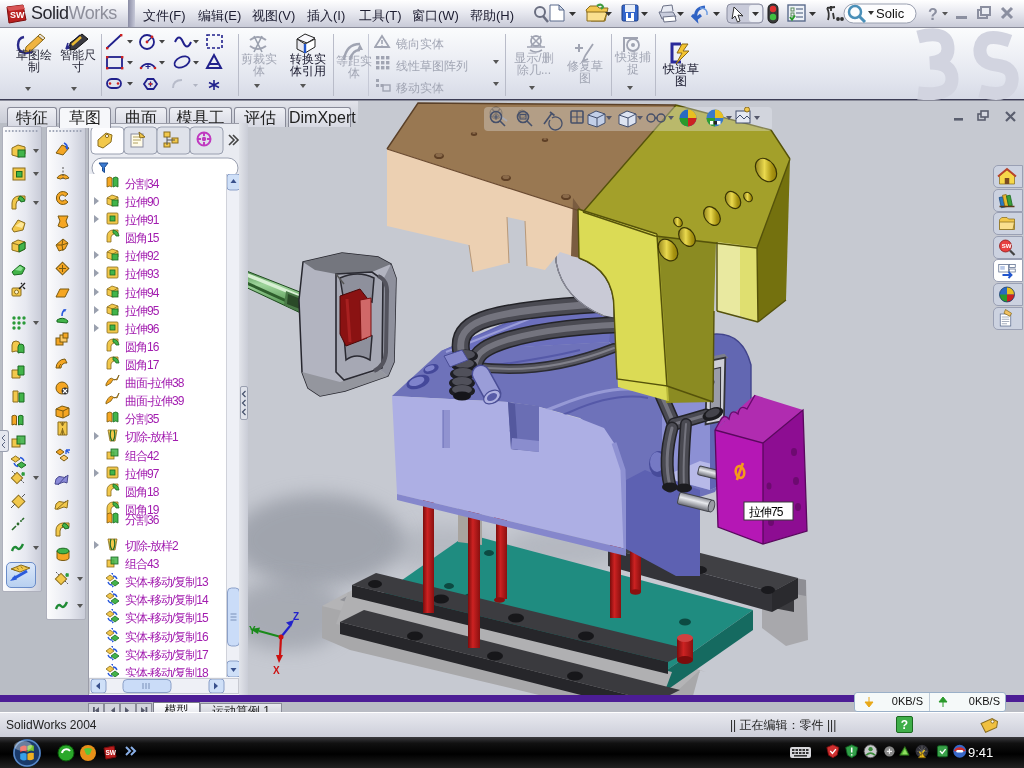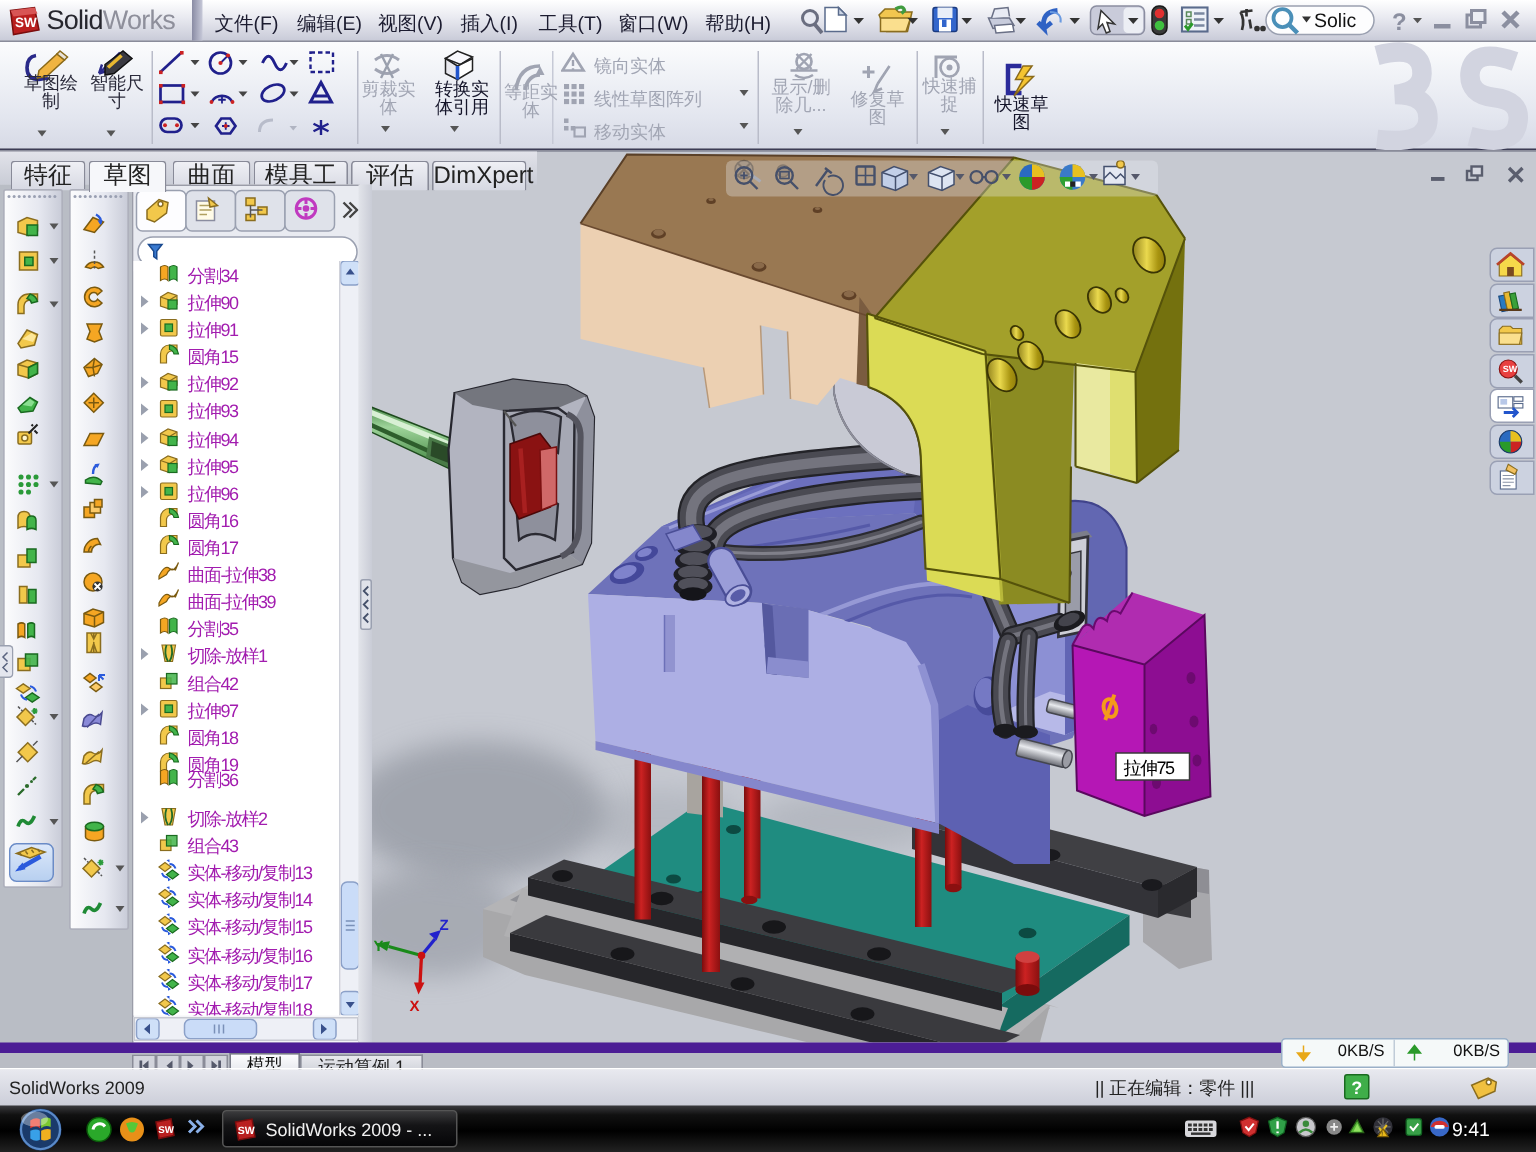--- a/index.html
+++ b/index.html
@@ -1153,21 +1153,21 @@
 </div>
 <div class="abs" style="left:240px;top:386px;width:8px;height:34px;background:#dfe2ea;border:1px solid #9aa0b0;border-radius:2px">
 <svg width="6" height="32" viewBox="0 0 6 32">
       <path d="M4.5 4 l-3 3 3 3 M4.5 13 l-3 3 3 3 M4.5 22 l-3 3 3 3" fill="none" stroke="#44506a" stroke-width="1.2"></path>
     </svg></div>
 <div class="abs" style="left:0;top:430px;width:9px;height:22px;background:#e4e6ee;border:1px solid #9aa0b0;border-left:none;border-radius:0 3px 3px 0">
 <svg width="7" height="20" viewBox="0 0 7 20">
       <path d="M5 4 l-3 3 3 3 M5 11 l-3 3 3 3" fill="none" stroke="#5a6480" stroke-width="1"></path>
     </svg></div>
 <div class="abs" id="statusbar">
- <div class="abs" style="left:6px;top:5px;font-size:12px;color:#222">SolidWorks 2009</div>
+ <div class="abs" style="left:6px;top:5px;font-size:12px;color:#222">SolidWorks 2004</div>
  <div class="abs" style="left:730px;top:4px;font-size:12px;color:#222">|| 正在编辑：零件 |||</div>
  <div class="abs" style="left:896px;top:3px;width:17px;height:17px;background:#3fae49;border:1px solid #1a6a20;border-radius:2px;color:#fff;font-weight:bold;font-size:12px;text-align:center;line-height:16px">?</div>
  <svg class="abs" style="left:978px;top:3px" width="22" height="18" viewBox="0 0 22 18">
   <path d="M3 10 L12 2 l6 1 1 6 -9 8 z" fill="#f0c040" stroke="#8a6d1f" transform="rotate(18 11 9)"></path>
   <circle cx="14.5" cy="5.5" r="1.6" fill="#fff" stroke="#8a6d1f"></circle>
  </svg>
 </div>
 <div class="abs" id="netbox">
  <div class="abs" style="left:0;top:0;width:75px;height:18px;border-right:1px solid #c0ccd8">
   <svg class="abs" style="left:8px;top:3px" width="12" height="12" viewBox="0 0 12 12">
@@ -1199,27 +1199,20 @@
       <circle cx="10" cy="10" r="8" fill="none" stroke="#0a5a0a"></circle>
       <path d="M6 10 a4.5 4.5 0 0 1 8 -2" stroke="#fff" stroke-width="2" fill="none"></path>
   <circle cx="32" cy="10" r="8" fill="#e89018"></circle>
       <path d="M28 6 q4 -2 8 0 l-2 5 q-2 2 -4 0 z" fill="#58c838"></path>
   <g transform="translate(46,2)">
         <polygon points="2,3 12,1 14,12 4,14" fill="#b91f1f" stroke="#7a0d0d"></polygon>
         <text x="3.5" y="10" font-size="6.5" font-weight="bold" fill="#fff">SW</text>
       </g>
   <path d="M70 4 l4 4 -4 4 M75 4 l4 4 -4 4" stroke="#8ab0e8" stroke-width="2" fill="none"></path>
  </svg>
- <div class="abs" style="left:148px;top:3px;width:157px;height:25px;background:linear-gradient(#3a3a3c,#141416 40%,#050507);border:1px solid #555;border-radius:3px">
-  <svg class="abs" style="left:6px;top:4px" width="17" height="16" viewBox="0 0 17 16">
-        <polygon points="2,3 13,1 15,13 4,15" fill="#b91f1f" stroke="#7a0d0d"></polygon>
-        <text x="3.5" y="11" font-size="7" font-weight="bold" fill="#fff">SW</text>
-      </svg>
-  <div class="abs" style="left:28px;top:5px;font-size:12px;color:#f0f0f0;white-space:nowrap">SolidWorks 2009 - ...</div>
- </div>
  <svg class="abs" style="left:789px;top:8px" width="24" height="16" viewBox="0 0 24 16">
       <rect x="1" y="2" width="21" height="11" rx="2" fill="#d8d8dc"></rect>
       <g fill="#333">
         <rect x="3" y="4" width="2.5" height="2"></rect>
         <rect x="6.5" y="4" width="2.5" height="2"></rect>
         <rect x="10" y="4" width="2.5" height="2"></rect>
         <rect x="13.5" y="4" width="2.5" height="2"></rect>
         <rect x="17" y="4" width="2.5" height="2"></rect>
         <rect x="3" y="7" width="2.5" height="2"></rect>
         <rect x="6.5" y="7" width="2.5" height="2"></rect>

